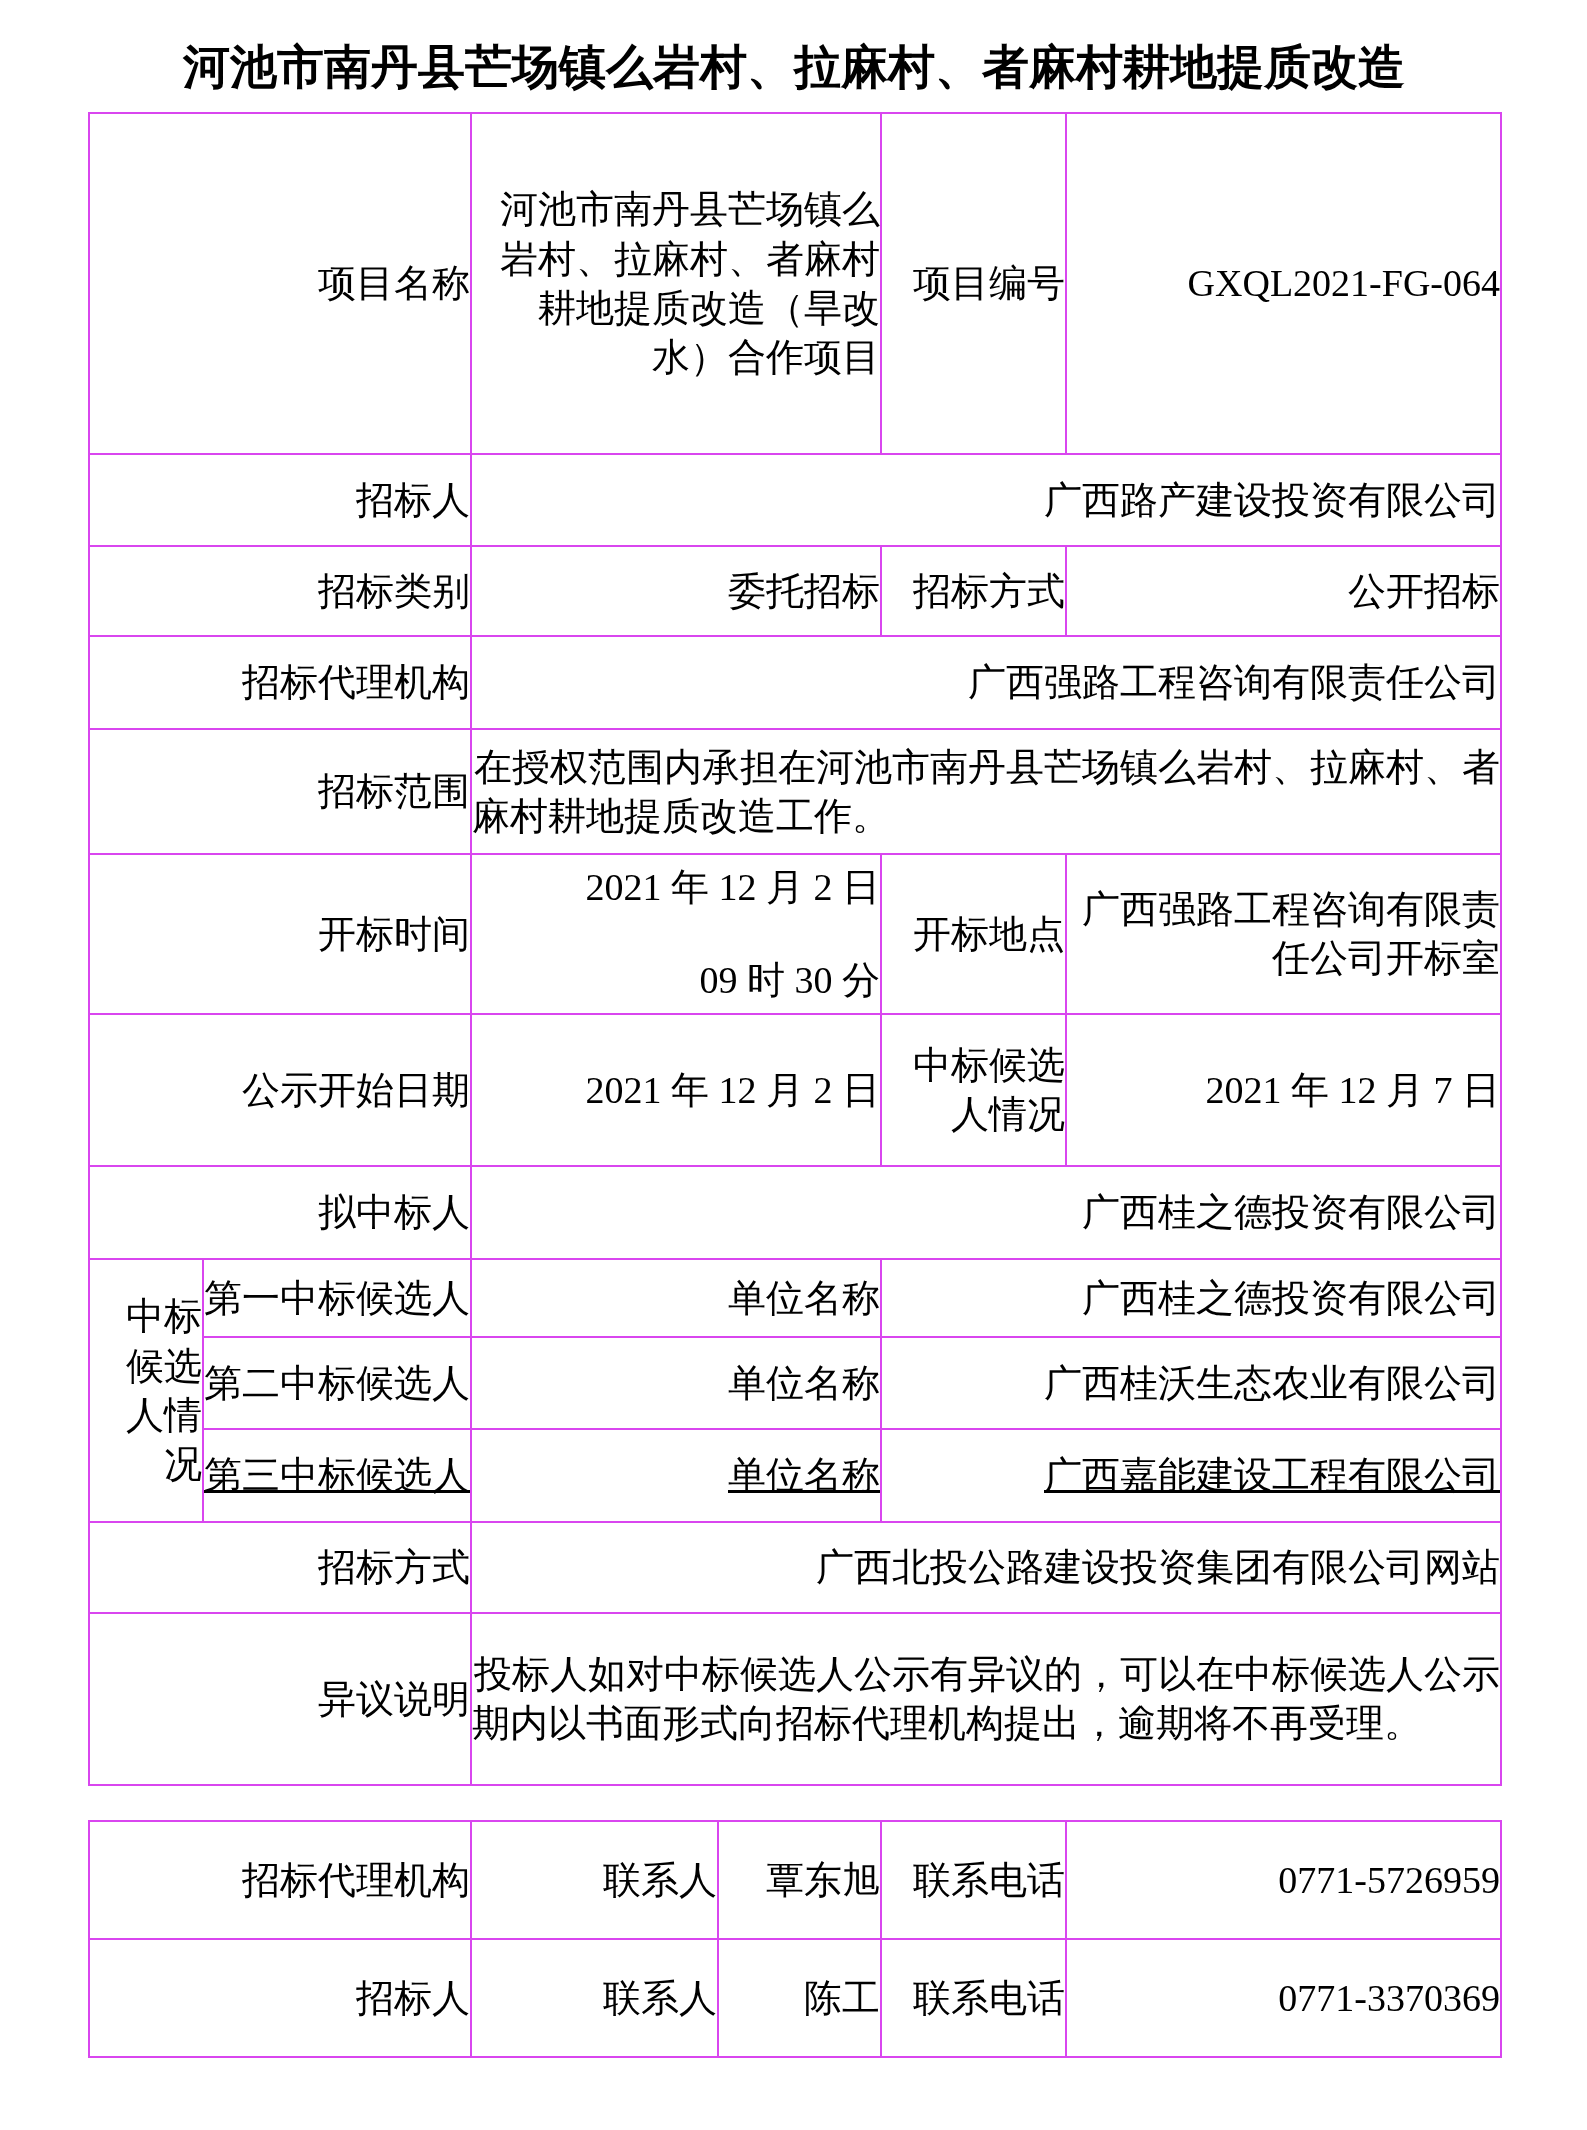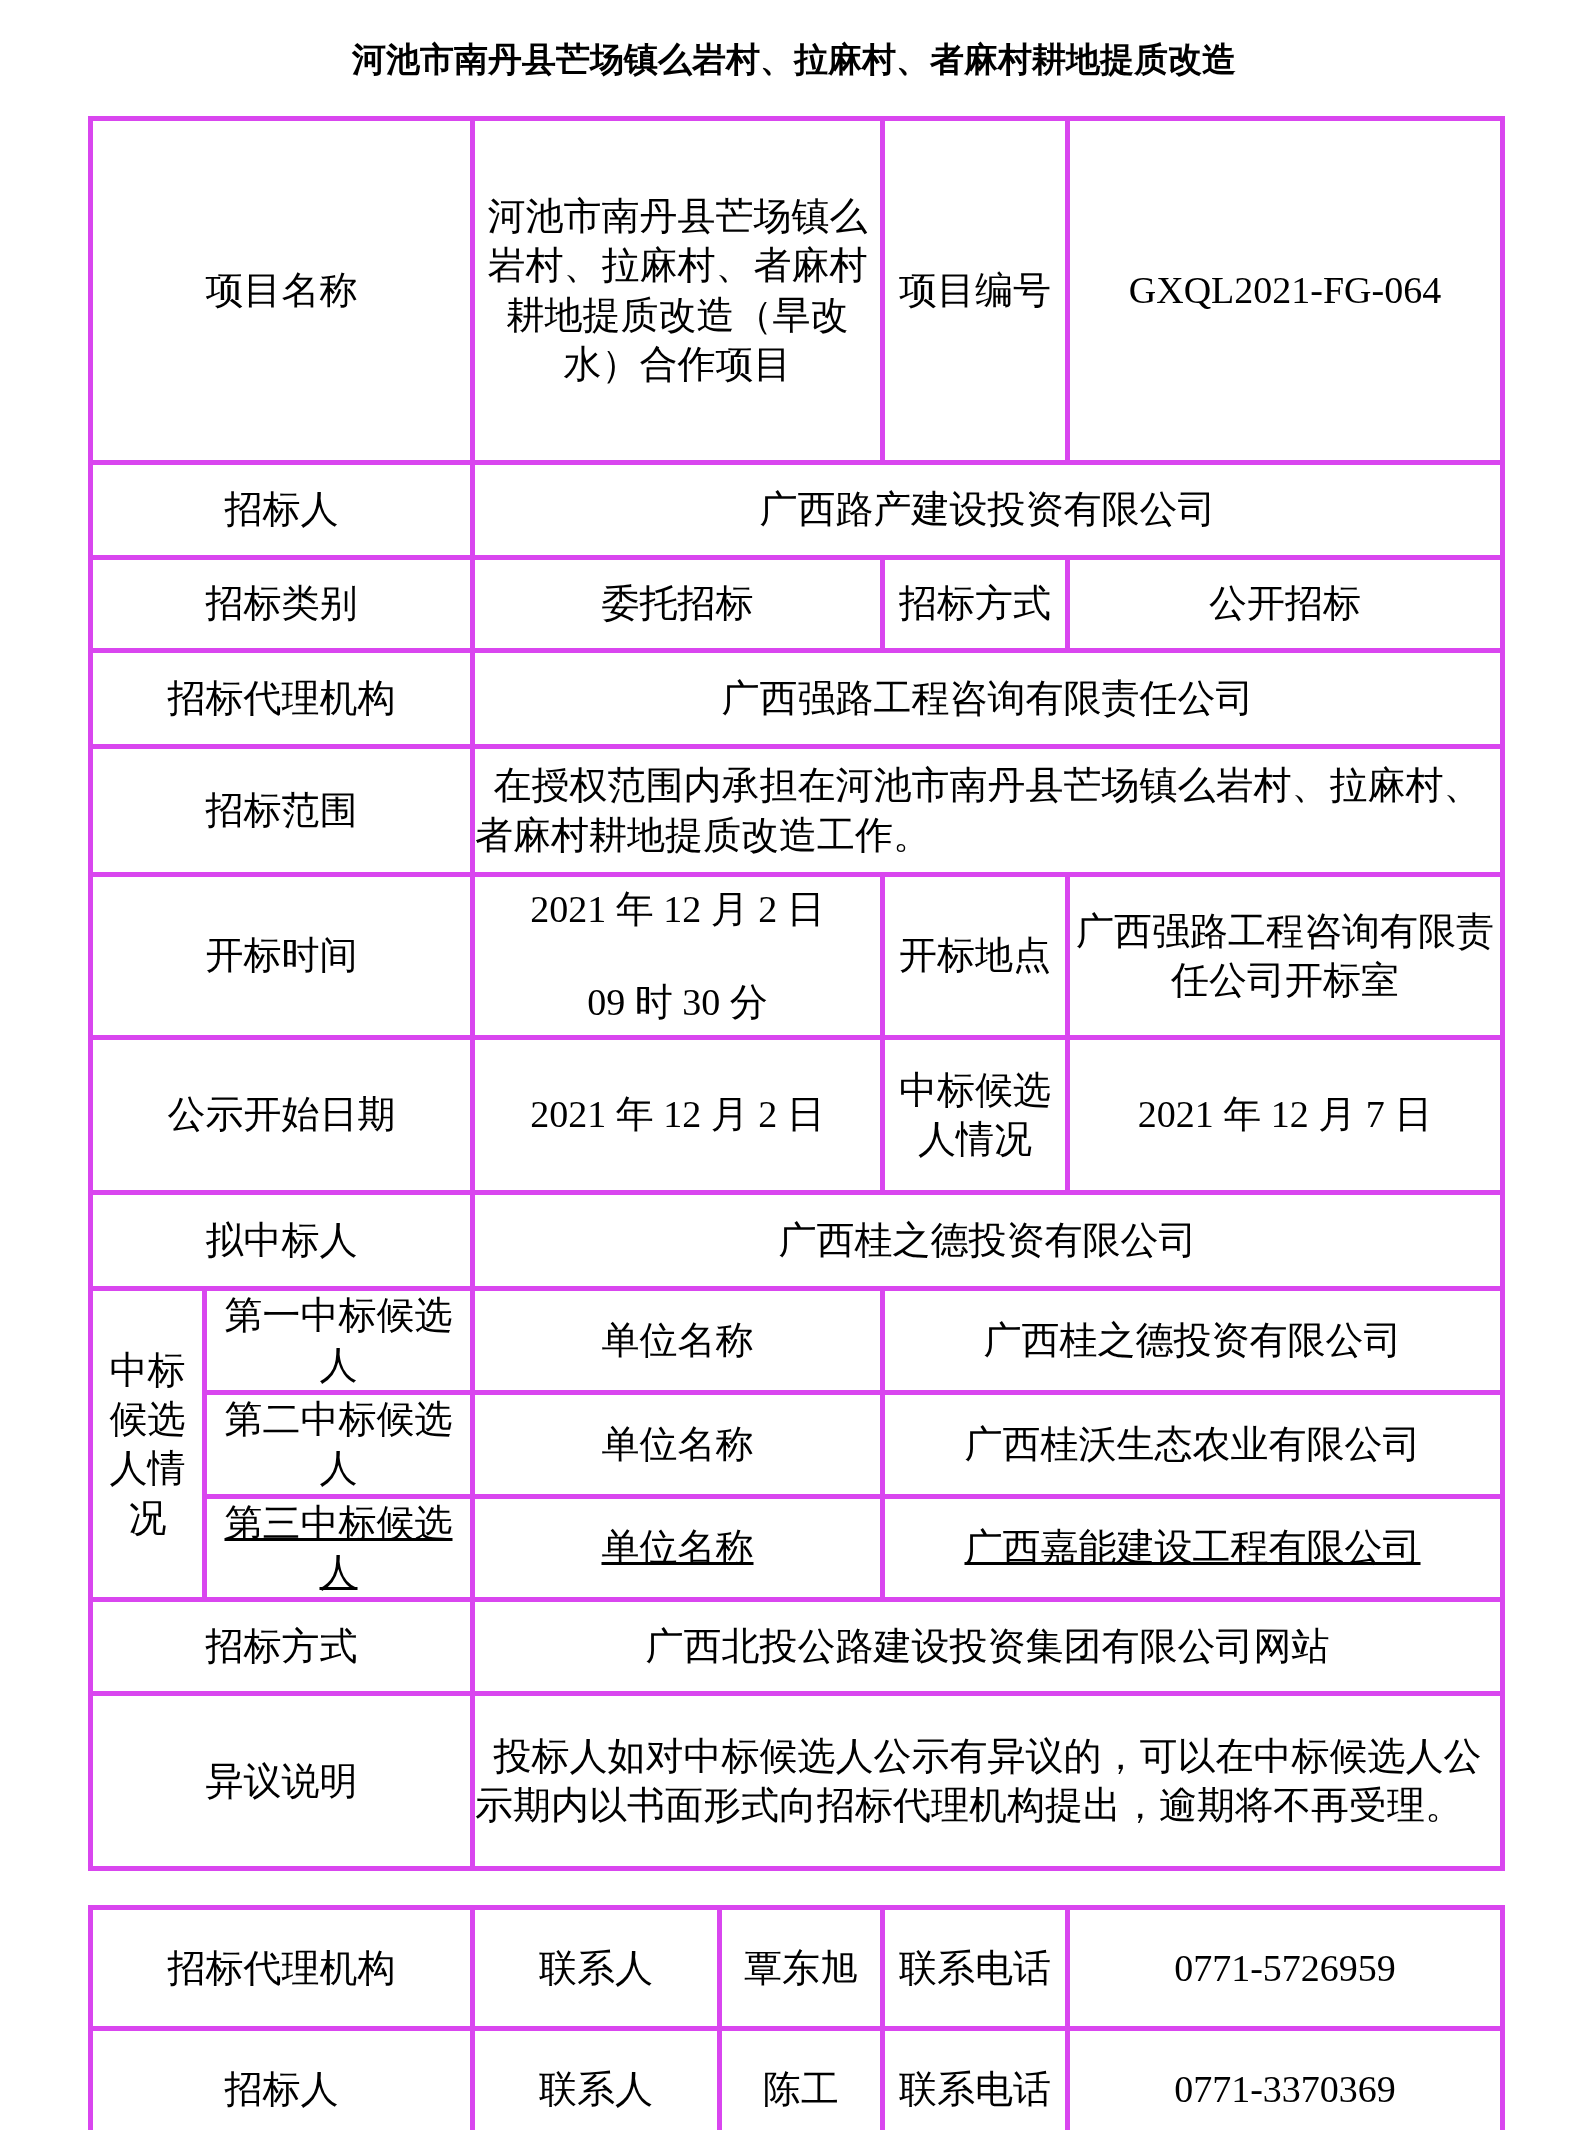--- a/index.html
+++ b/index.html
@@ -13,34 +13,34 @@
     position: relative;
     width: 1587px;
     min-height: 2130px;
     background: #ffffff;
     box-sizing: border-box;
     padding: 40px 87px 30px 88px;
   }
   .doc-title {
     text-align: center;
     font-weight: bold;
-    font-size: 34px;
+    font-size: 47px;
     line-height: 1.18;
-    margin: 0 auto 36px auto;
+    margin: 0 auto 17px auto;
   }
   table.grid {
     border-collapse: collapse;
     table-layout: fixed;
     width: 1412px;
     font-size: 38px;
   }
   table.grid td {
-    border: 5px solid #d946ef;
+    border: 2px solid #d946ef;
     vertical-align: middle;
-    text-align: center;
+    text-align: right;
     padding: 0;
     overflow: hidden;
     line-height: 1.3;
   }
   td.left   { text-align: left; padding-left: 14px; padding-right: 10px; }
   td.justify{
     text-align: justify;
     text-align-last: left;
     padding-left: 14px;
     padding-right: 12px;

